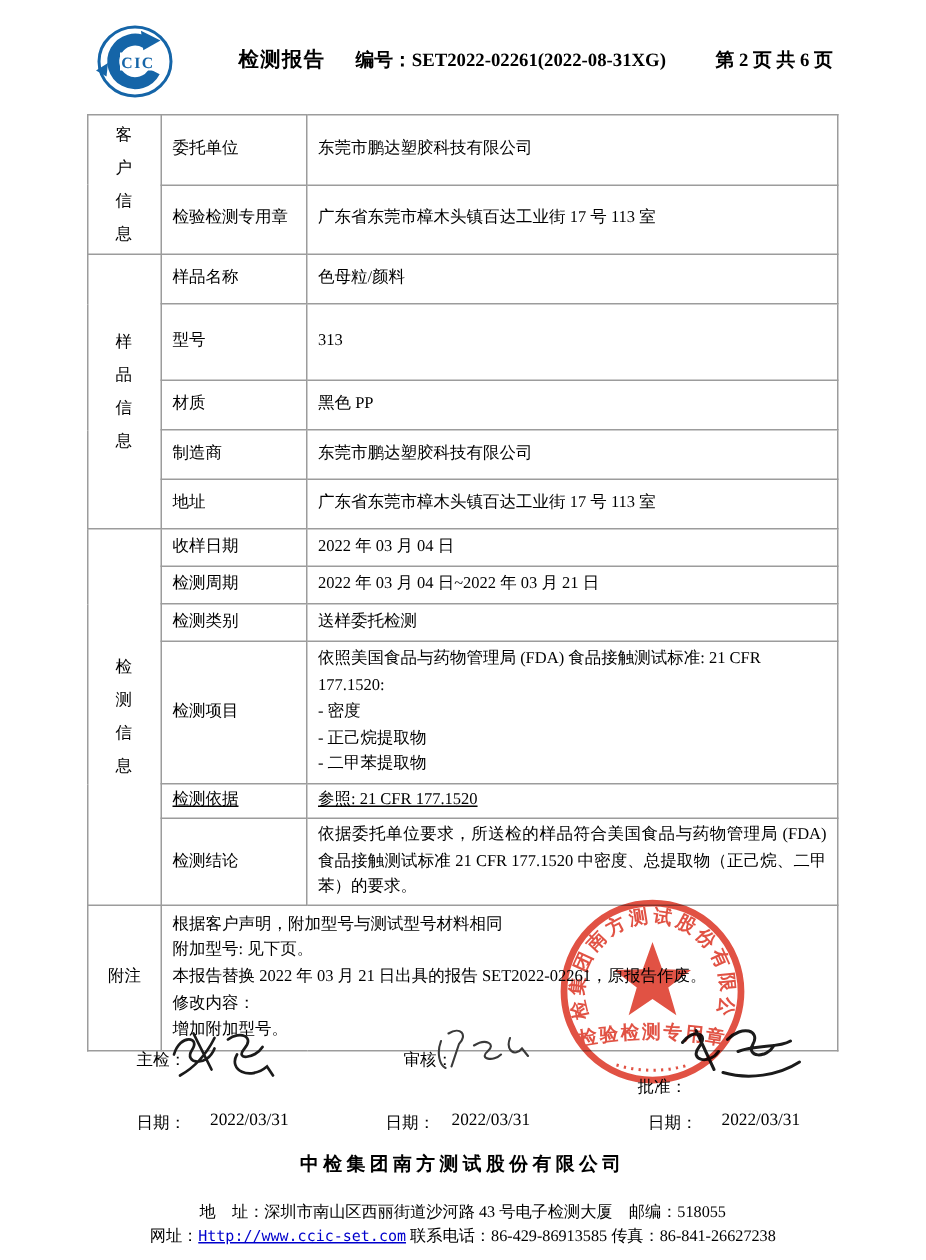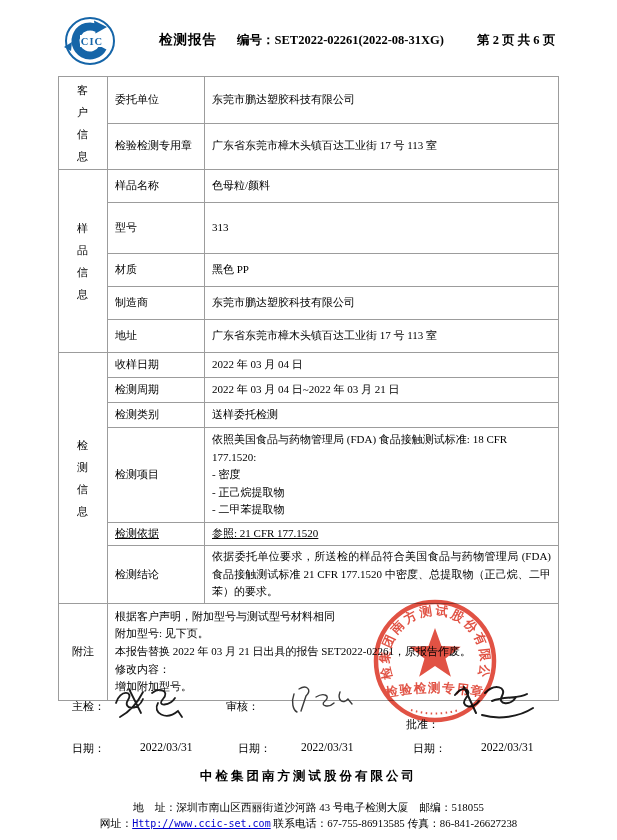--- a/index.html
+++ b/index.html
@@ -23,21 +23,21 @@
     padding:2px 7px; line-height:1.6; word-break:break-word;
   }
   td.sec { text-align:center; padding:2px 2px; }
   .secw { display:inline-block; width:2.1em; line-height:2.0; letter-spacing:1px; }
   td.f { padding-left:9px; }
   td.v { padding-left:11px; }
   td.multiline { line-height:19px; padding-top:5px; padding-bottom:5px; }
   td.concl { line-height:16.5px; text-align:justify; }
   td.notes { line-height:19.4px; padding-left:10px; }
 
-  .siglabel { font-size:11px; white-space:nowrap; }
+  .siglabel { font-size:11px; white-space:nowrap;margin-left:19px; }
   .dateval { font-size:11.5px; white-space:nowrap;text-align:center; }
 
   .f-company { left:0; width:617px; text-align:center; font-weight:bold;
                font-size:12.5px; letter-spacing:3px; }
   .f-line { left:0; width:617px; text-align:center; font-size:10.8px; white-space:nowrap;margin-top:12px; }
   .f-link { color:#0000cc; text-decoration:underline;
             font-family:"DejaVu Sans Mono",monospace; font-size:10px; }
 
   .stamp { mix-blend-mode:multiply; opacity:0.88; }
 </style>
@@ -109,21 +109,21 @@
     <td class="f">检测周期</td>
     <td class="v">2022 年 03 月 04 日~2022 年 03 月 21 日</td>
   </tr>
   <tr style="height:25px;">
     <td class="f">检测类别</td>
     <td class="v">送样委托检测</td>
   </tr>
   <tr style="height:95px;">
     <td class="f">检测项目</td>
     <td class="v multiline">
-      <div>依照美国食品与药物管理局 (FDA) 食品接触测试标准: 18 CFR 177.1520:</div>
+      <div>依照美国食品与药物管理局 (FDA) 食品接触测试标准: 21 CFR 177.1520:</div>
       <div>- 密度</div>
       <div>- 正己烷提取物</div>
       <div>- 二甲苯提取物</div>
     </td>
   </tr>
   <tr style="height:23px;text-decoration:underline;">
     <td class="f">检测依据</td>
     <td class="v">参照: 21 CFR 177.1520</td>
   </tr>
   <tr style="height:50px;">
@@ -144,21 +144,21 @@
   </tbody>
 </table>
 
 <div class="abs siglabel" style="left:72px; top:699px;">主检：</div>
 <div class="abs" style="left:108px; top:681px;">
   <svg width="78" height="46" viewBox="0 0 78 46">
     <path d="M8 22 C12 8 26 10 20 19 C14 28 30 31 35 18 M21 8 L33 32 M35 11 C29 23 21 31 12 36" fill="none" stroke="#1b1b1b" stroke-width="1.8" stroke-linecap="round"></path>
     <path d="M44 12 C52 6 62 10 55 18 C48 26 62 25 67 17 M50 22 C44 32 58 40 70 30 L74 36" fill="none" stroke="#1b1b1b" stroke-width="1.8" stroke-linecap="round"></path>
   </svg>
 </div>
-<div class="abs siglabel" style="left:226px; top:699px;">审核：</div>
+<div class="abs siglabel" style="left:250px; top:699px;">审核：</div>
 <div class="abs" style="left:284px; top:680px;">
   <svg width="72" height="42" viewBox="0 0 72 42">
     <path d="M10 14 C7 22 9 30 13 32 M15 9 C23 4 28 10 22 16 L17 31 M32 17 C40 12 47 16 41 21 C35 26 45 28 50 23 M56 12 C53 20 59 25 64 19 L68 24" fill="none" stroke="#3a3a3a" stroke-width="1.4" stroke-linecap="round"></path>
   </svg>
 </div>
 <div class="abs siglabel" style="left:406px; top:717px;">批准：</div>
 <div class="abs" style="left:447px; top:677px;">
   <svg width="92" height="50" viewBox="0 0 92 50">
     <path d="M8 18 C16 8 26 12 19 21 C12 30 26 33 32 24 M17 10 L29 36 M38 16 C48 6 60 10 55 19 C50 28 64 29 69 20 M45 24 C58 19 72 22 80 17 M35 38 C52 43 72 40 86 31" fill="none" stroke="#1b1b1b" stroke-width="2" stroke-linecap="round"></path>
   </svg>
@@ -185,14 +185,14 @@
     </text>
     <path d="M46 119 Q70 126 94 119" fill="none" stroke="#dd3a2a" stroke-width="2" stroke-dasharray="1.5 3.5"></path>
   </svg>
 </div>
 
 <div class="abs f-company" style="top:768px;">中检集团南方测试股份有限公司</div>
 <div class="abs f-line" style="top:789px;">
   <span>地　址：</span><span>深圳市南山区西丽街道沙河路 43 号电子检测大厦</span><span>　邮编：</span><span>518055</span>
 </div>
 <div class="abs f-line" style="top:805px;">
-  <span>网址：</span><a href="#" class="f-link">Http://www.ccic-set.com</a><span> 联系电话：</span><span>67-755-86913585</span><span> 传真：</span><span>86-841-26627238</span>
+  <span>网址：</span><a href="#" class="f-link">Http://www.ccic-set.com</a><span> 联系电话：</span><span>86-429-86913585</span><span> 传真：</span><span>86-841-26627238</span>
 </div>
 
 </body></html>

